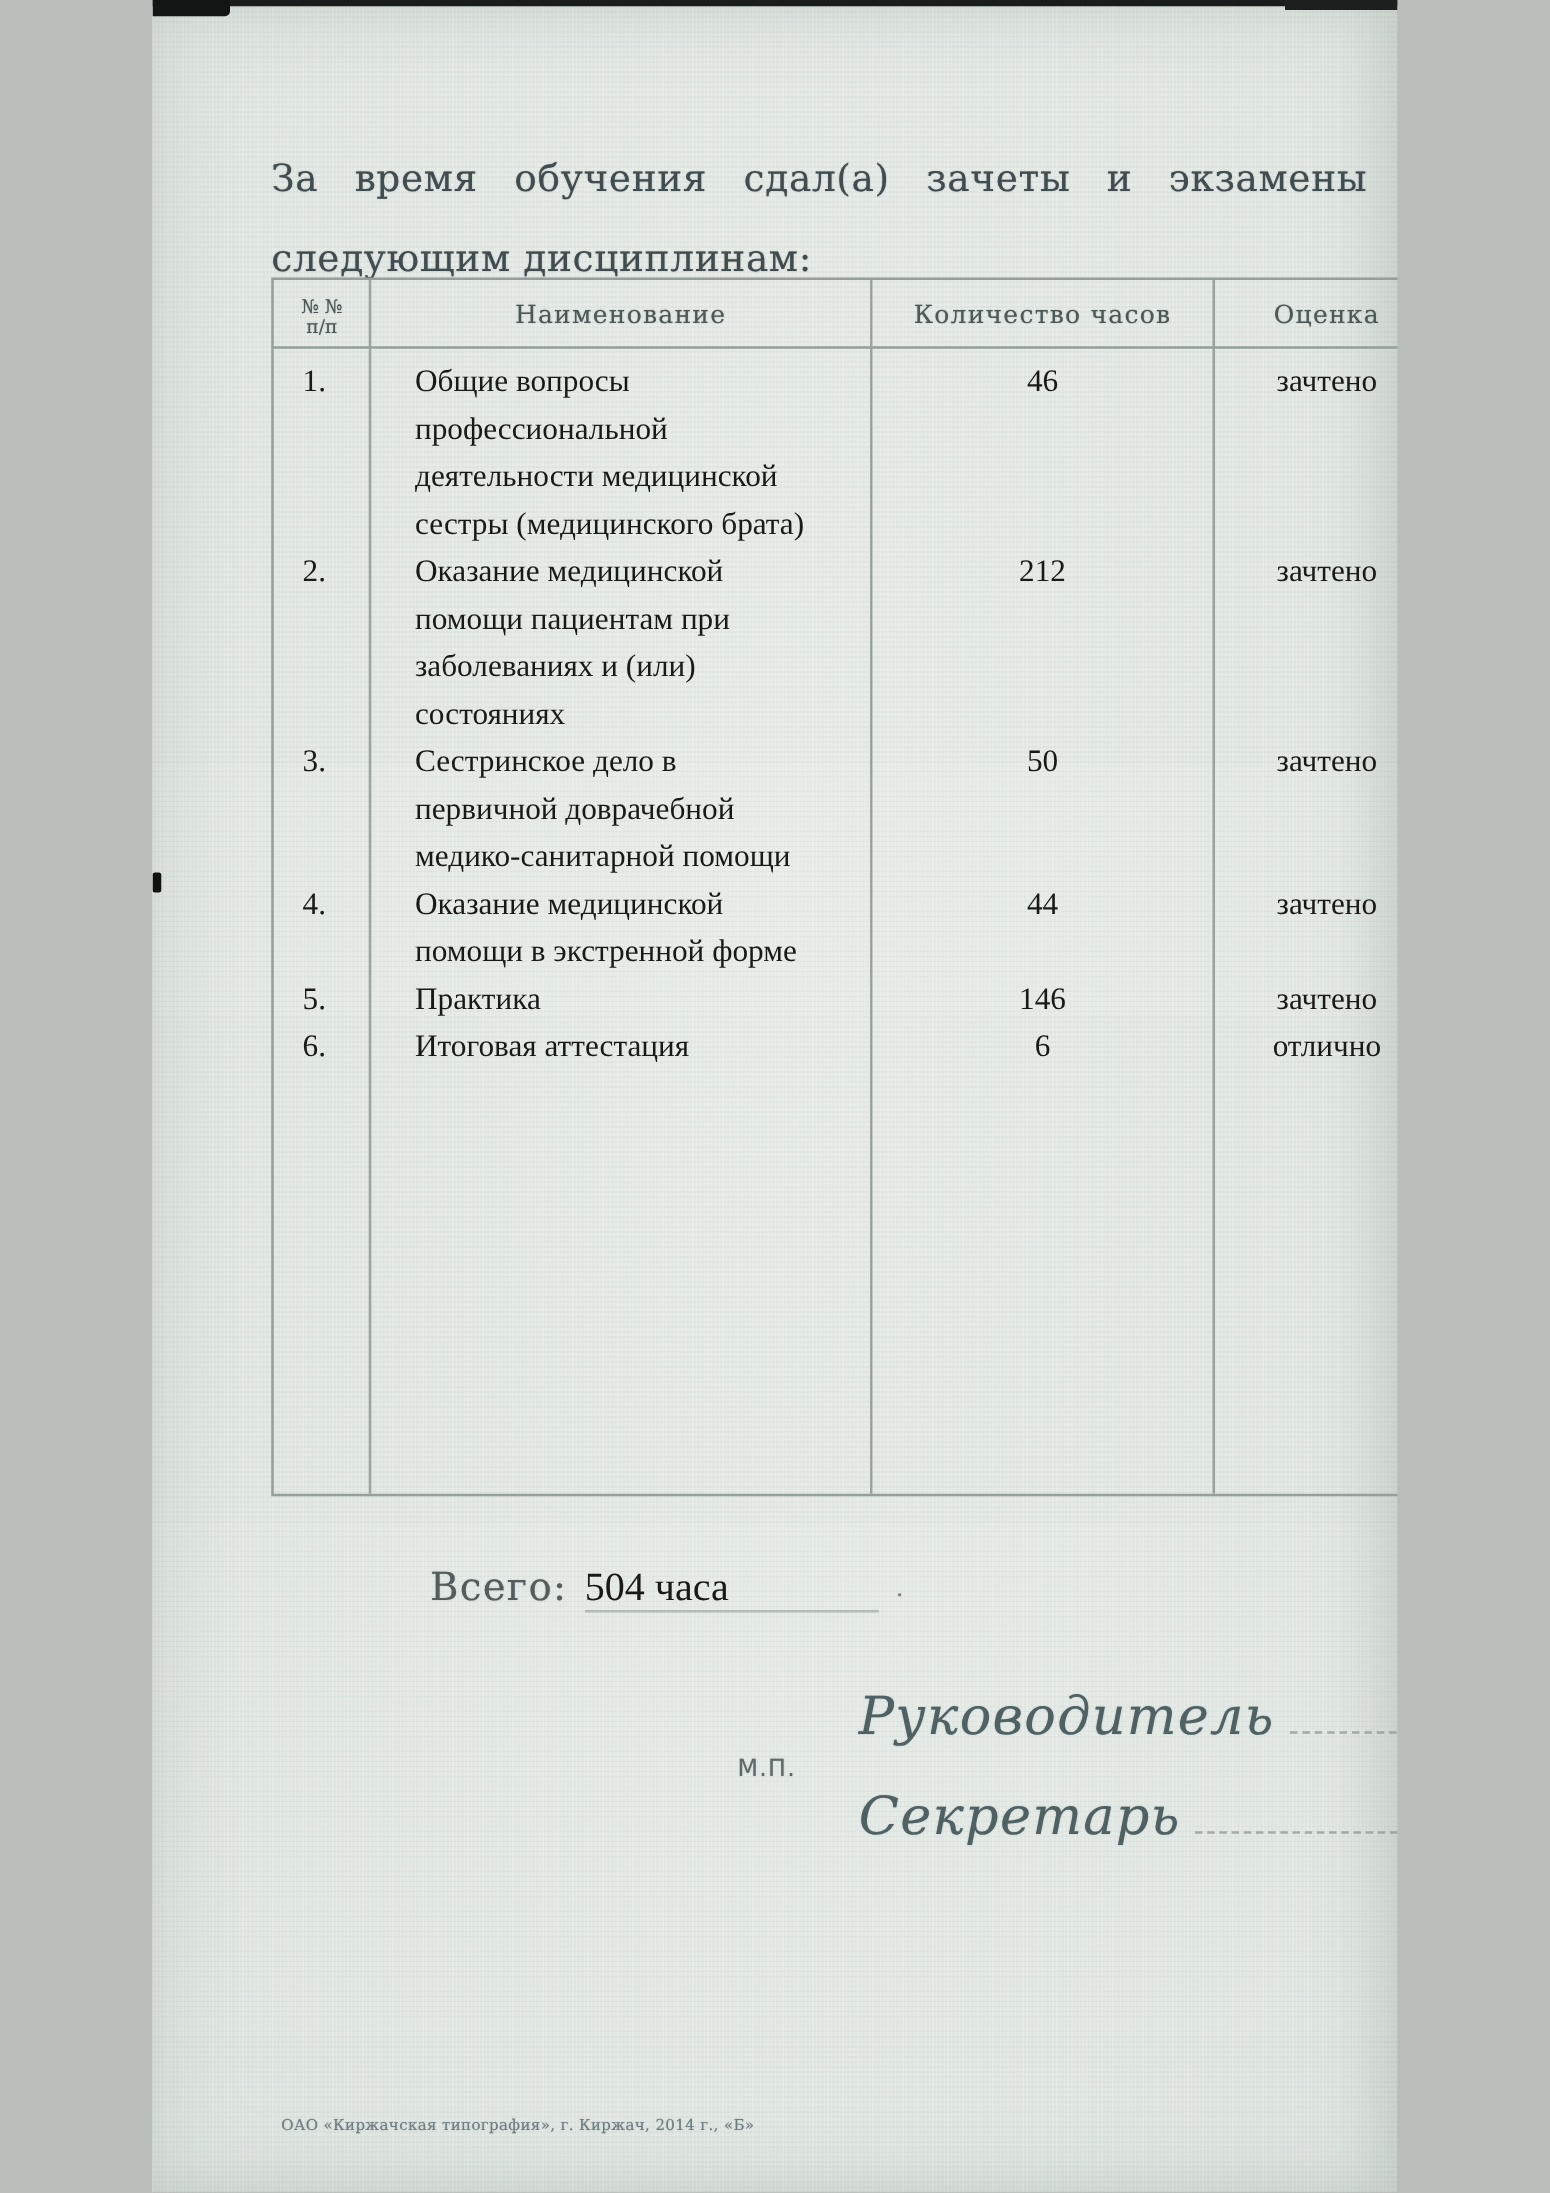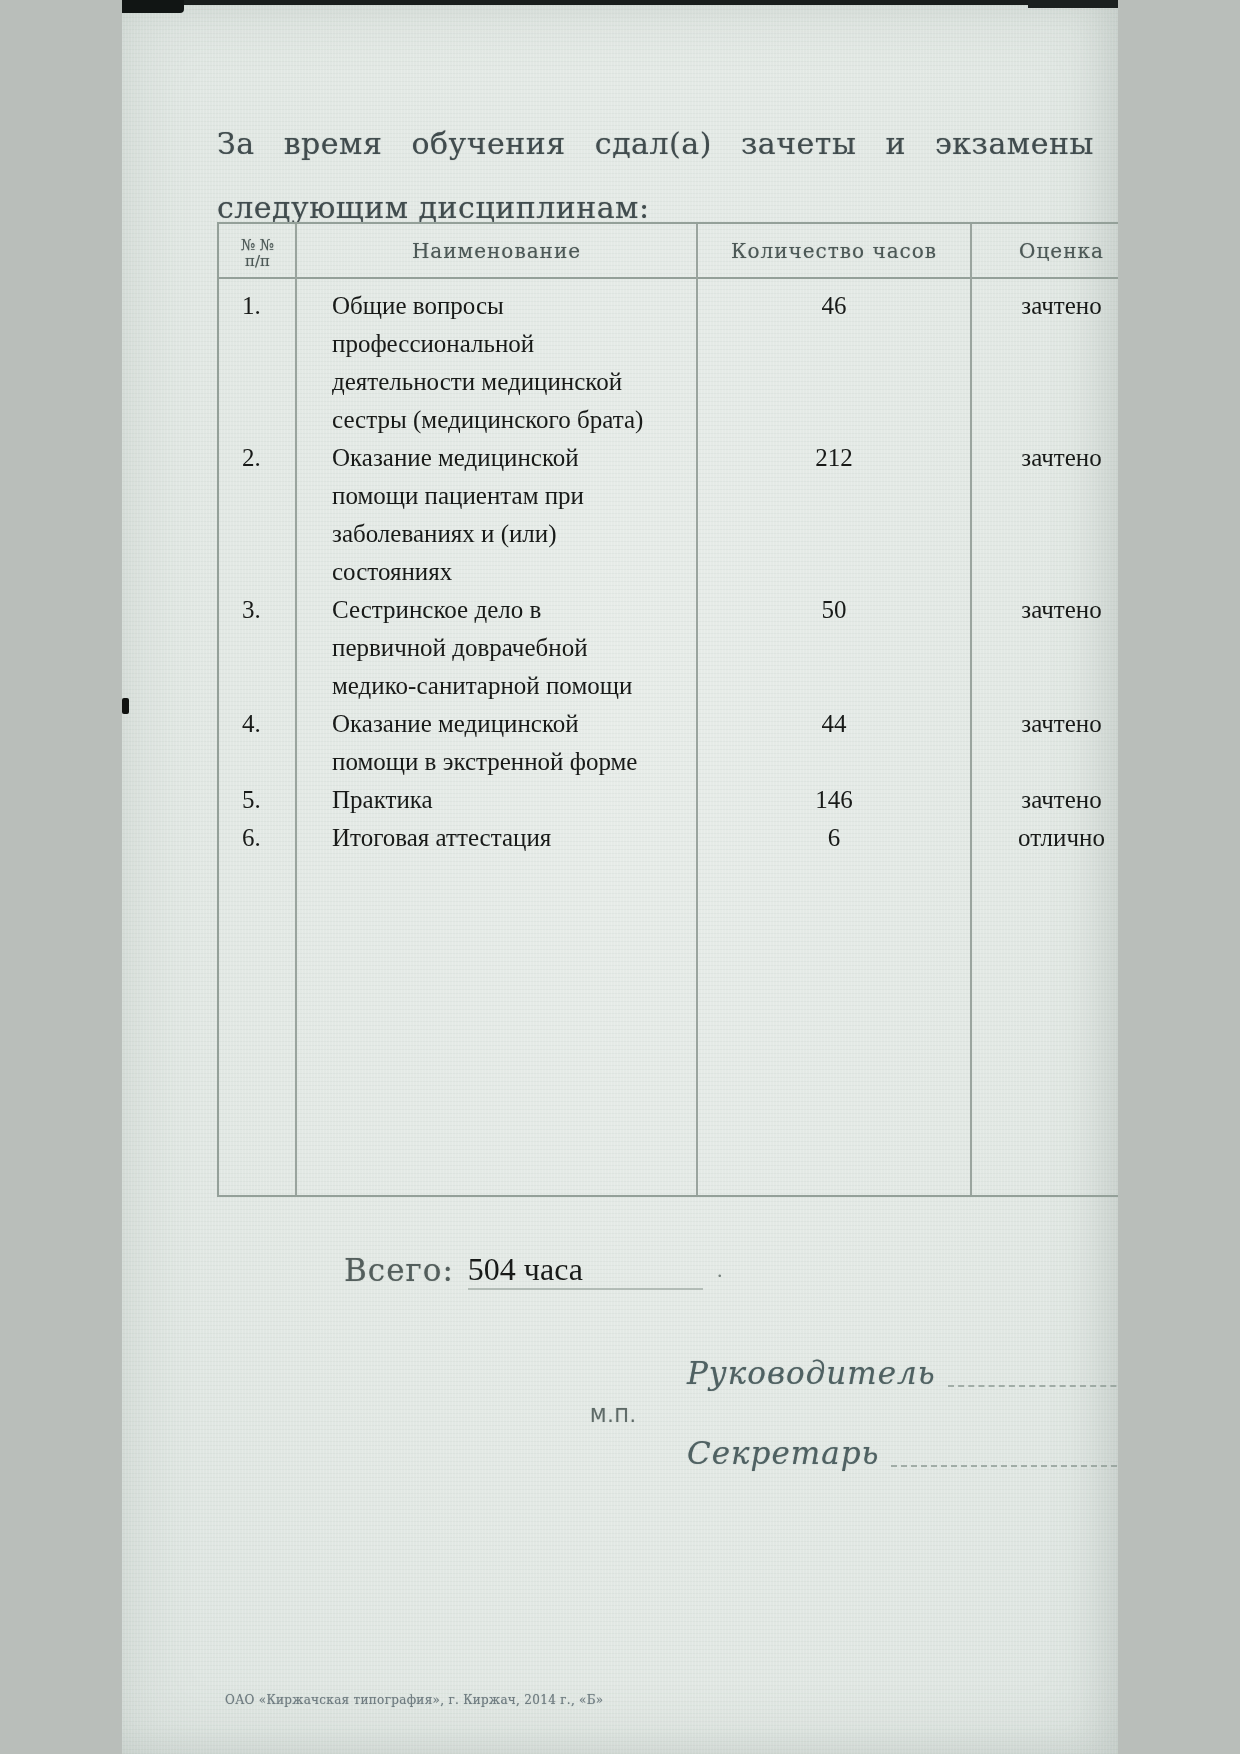--- a/index.html
+++ b/index.html
@@ -66,21 +66,21 @@
   }
   .total-value{font-size:32px;line-height:38px;color:#181a18;}
   .total-fill{display:inline-block;width:120px;}
   .total-suffix{margin-left:14px;font-size:22px;color:#77837e;line-height:34px;}
 
   
   .sig{position:absolute;left:565px;width:470px;display:flex;align-items:flex-end;}
   .sig-head{top:1352px;} .sig-sec{top:1432px;}
   .sig-label{
     font-family:"DejaVu Serif",serif;font-style:italic;
-    font-size:31px;line-height:42px;letter-spacing:1px;
+    font-size:42px;line-height:42px;letter-spacing:1px;
     color:#4f6162;text-shadow:0 0 1px rgba(79,97,98,.5);
     white-space:nowrap;
   }
   .sig-line{flex:1;margin-left:12px;margin-bottom:7px;border-bottom:2px dashed rgba(140,153,147,.75);}
   .stamp{
     position:absolute;top:1404px;left:468px;
     font-family:"DejaVu Sans","Liberation Sans",sans-serif;
     font-size:19px;letter-spacing:1px;color:#5e6a67;
     text-shadow:0 0 1px rgba(94,106,103,.5);
   }

